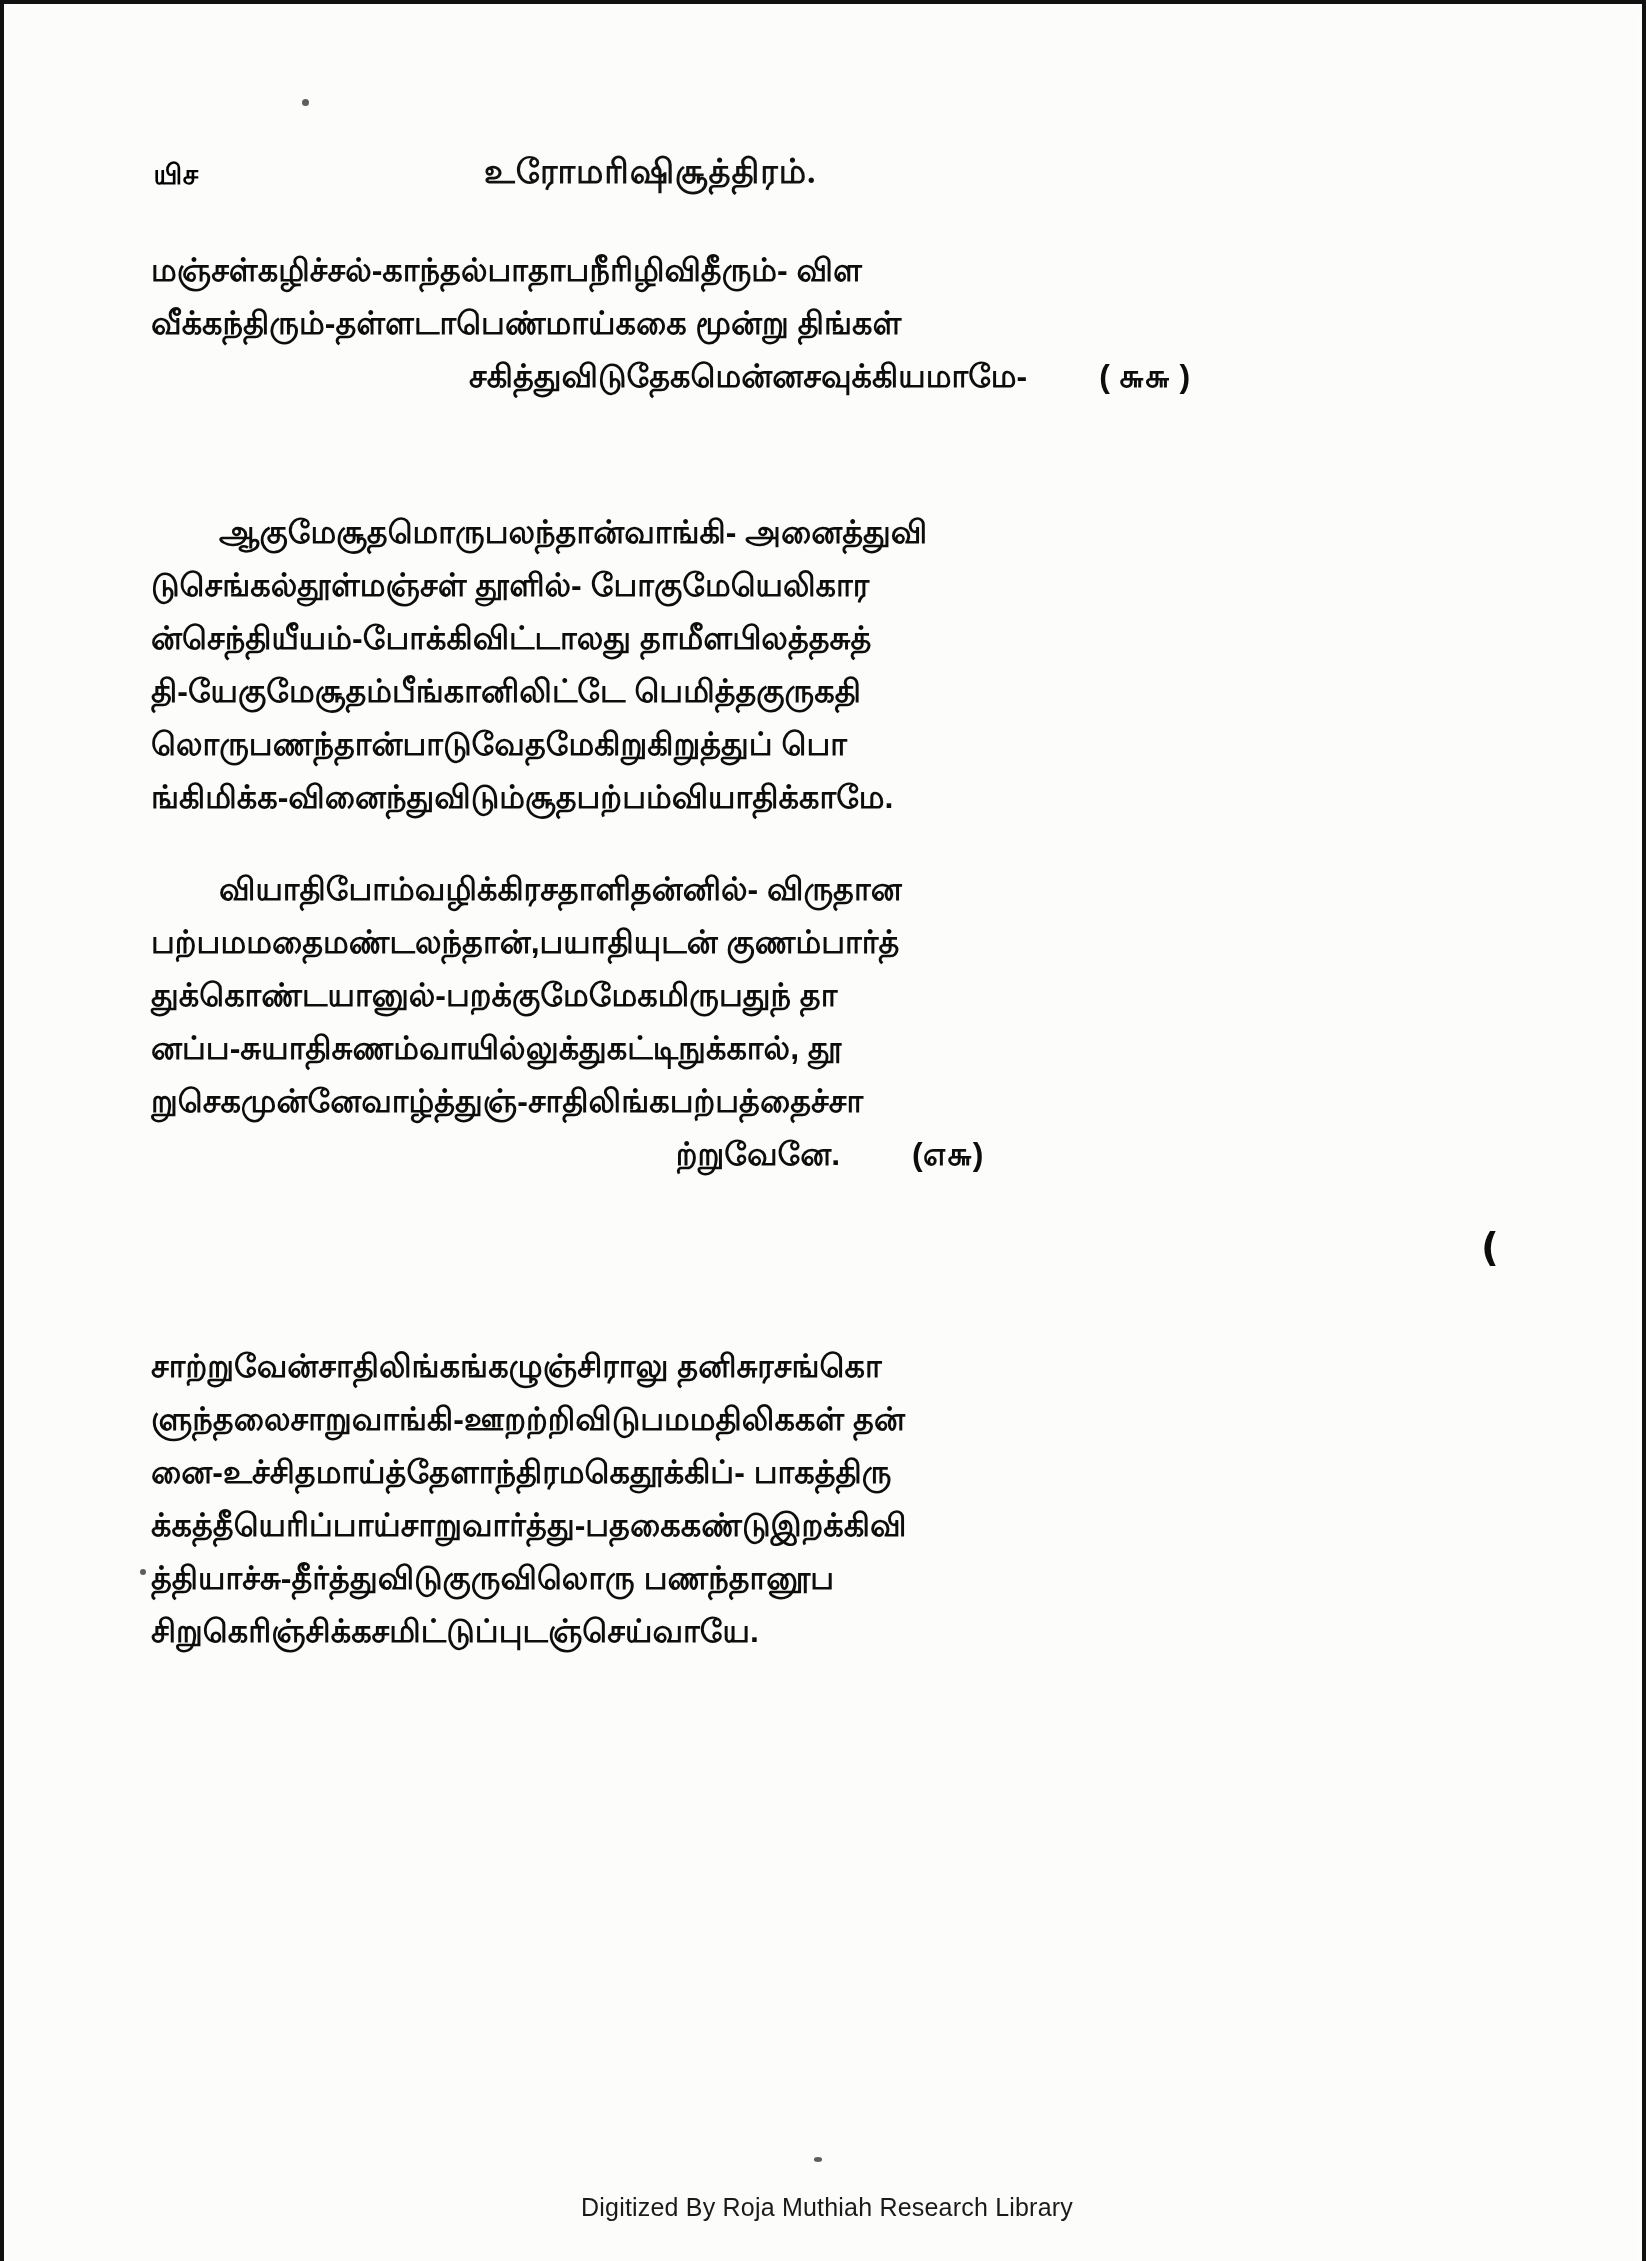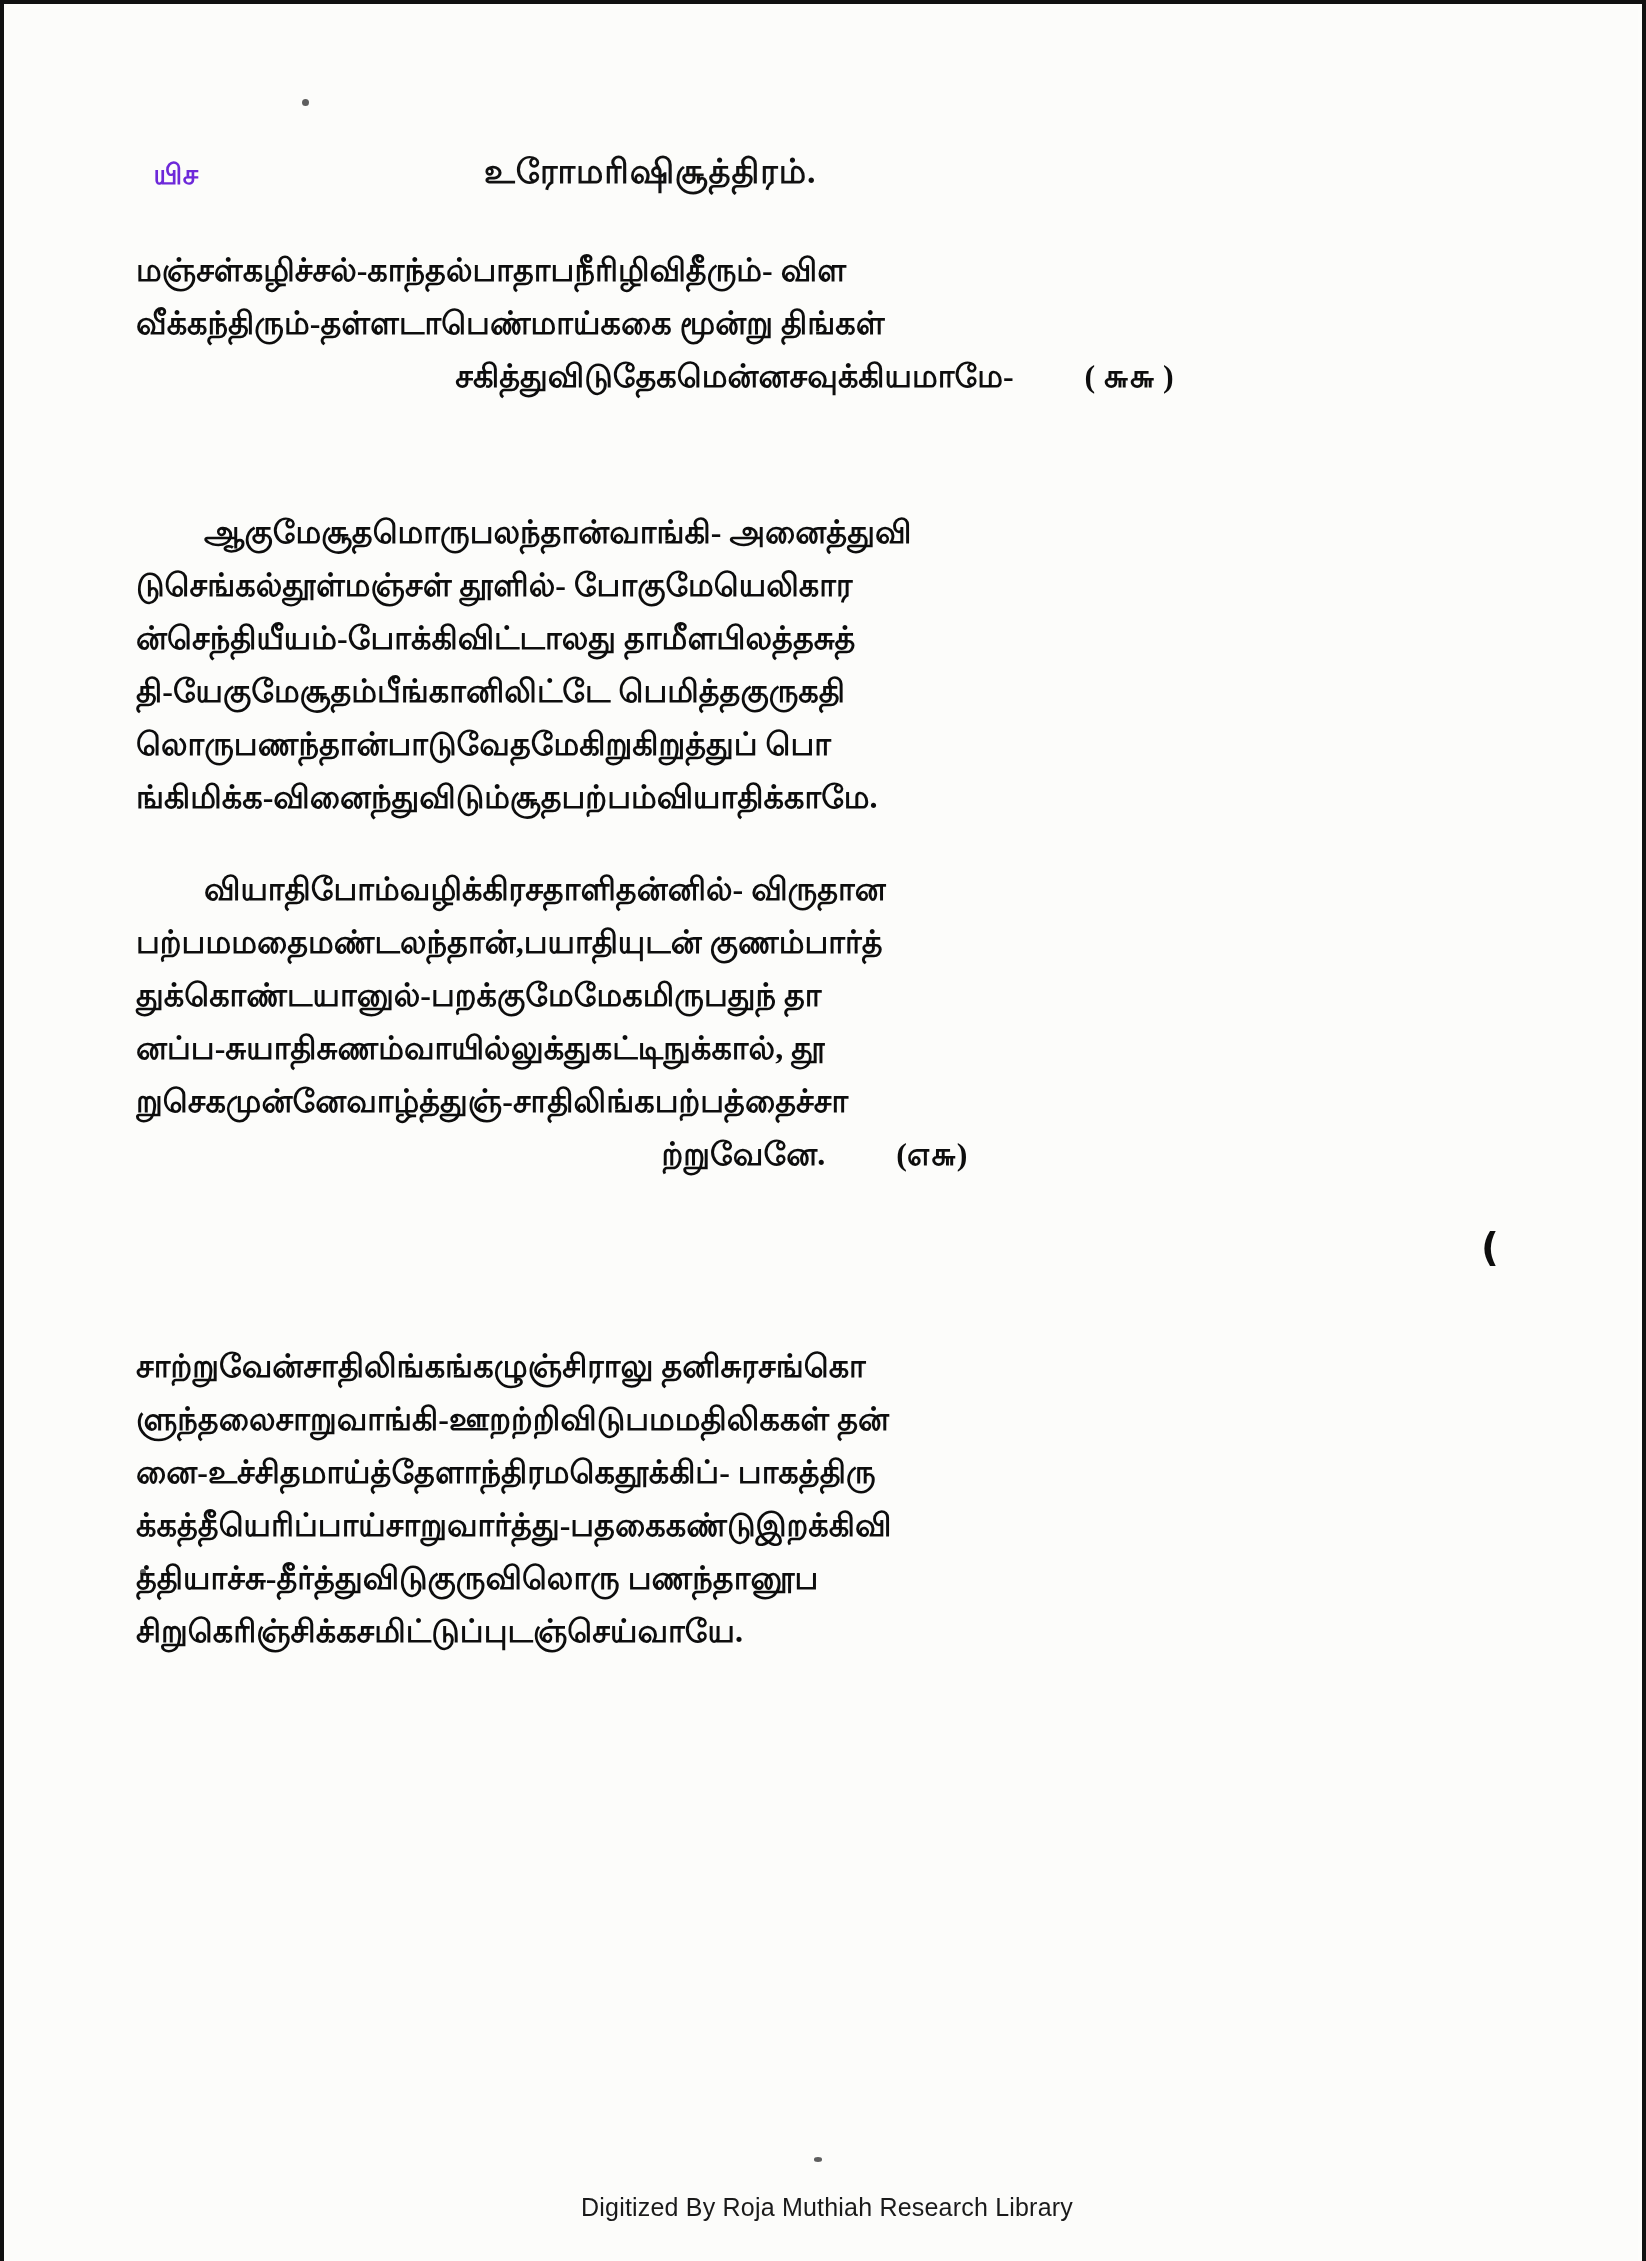--- a/index.html
+++ b/index.html
@@ -44,43 +44,43 @@
     top: 149px;
     width: 1348px;
     height: 59px;
   }
   .folio {
     position: absolute;
     left: 13.6px;
     top: 4.5px;
     font-size: 28px;
     font-weight: bold;
-    color: #6d28d9;
+    color: #000000;
     font-family: "DejaVu Sans", sans-serif;
     letter-spacing: 0.5px;
   }
   .header-title {
     position: absolute;
     left: 344px;
     top: 0px;
     font-size: 34px;
     font-weight: bold;
     color: #111111;
     font-family: Liberation Serif, serif;
     letter-spacing: 0.9px;
     white-space: nowrap;
   }
 
   
   .verse {
     position: absolute;
-    left: 132px;
+    left: 147px;
     width: 1357px;
     color: #0d0d0d;
-    font-family: Liberation Serif, serif;
+    font-family: Liberation Sans, sans-serif;
     font-weight: bold;
     font-size: 32px;
     line-height: 53px;
     letter-spacing: 0px;
   }
   .verse .line {
     display: block;
     white-space: nowrap;
   }
   .verse .line.indented {

